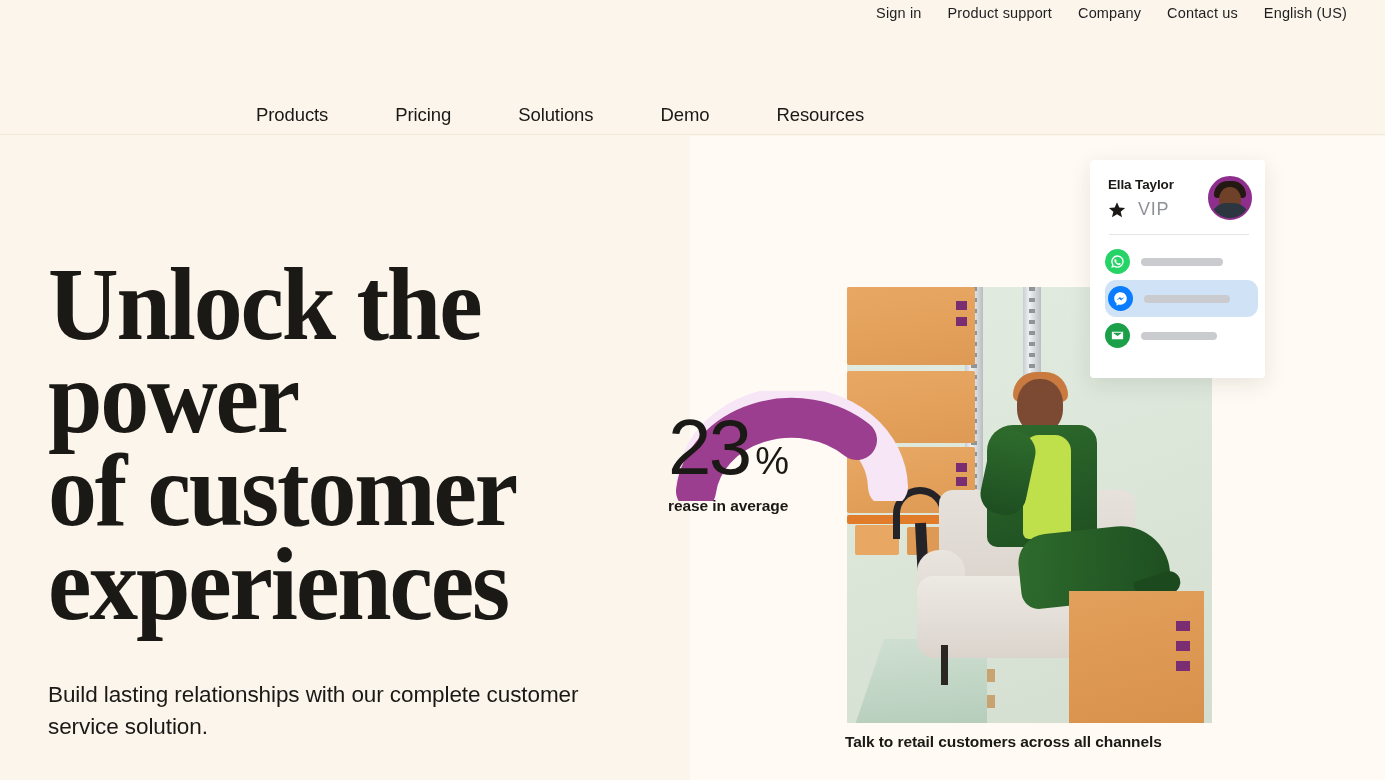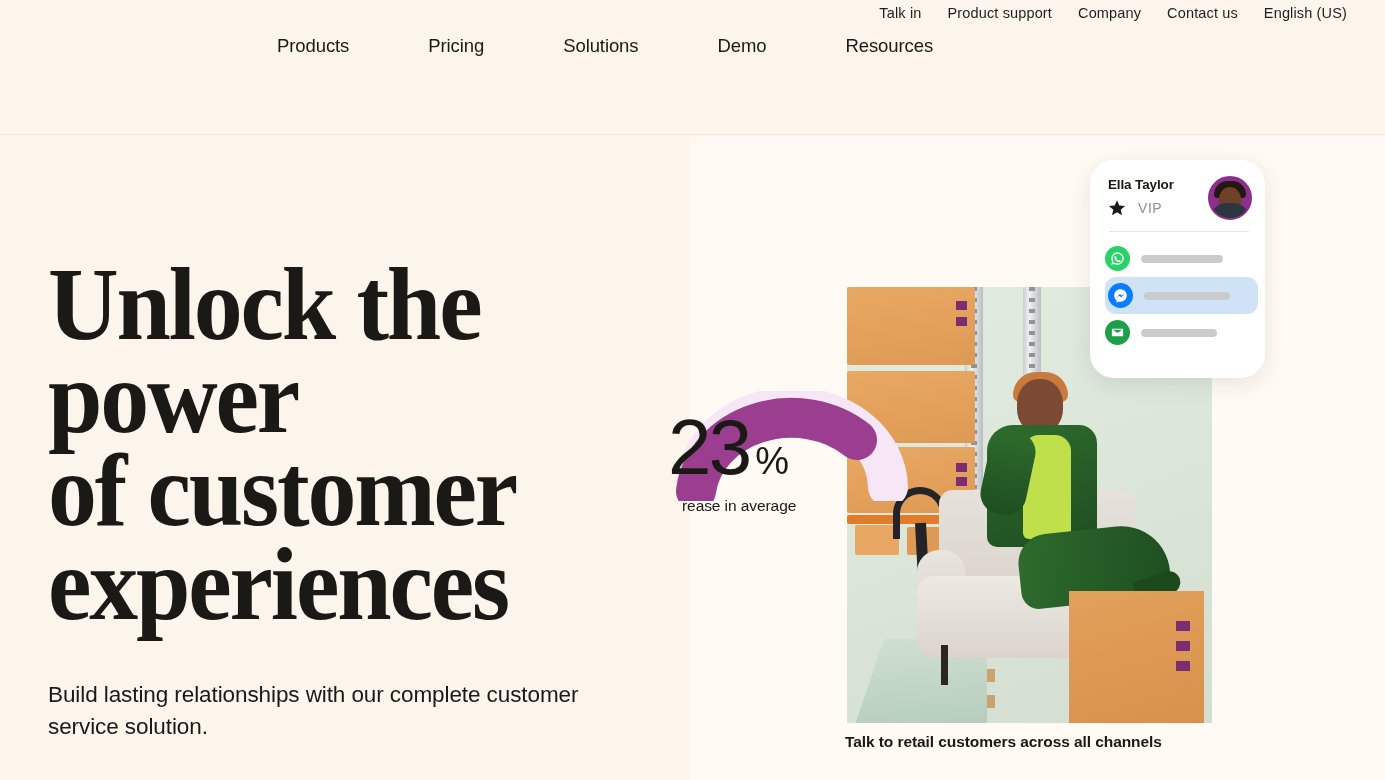--- a/index.html
+++ b/index.html
@@ -58,25 +58,25 @@
     font-size: 26.5px;
     font-weight: 400;
     letter-spacing: -.018em;
     color: #1A1915;
     margin-top: 1px;
     font-family: "Liberation Sans", sans-serif;
   }
 
   .primary-nav {
     position: absolute;
-    left: 277px;
+    left: 256px;
     top: 0; bottom: 0;
     display: flex;
-    align-items: flex-start;
-    gap: 12px;
+    align-items: flex-end;
+    gap: 0;
   }
   .nav-item {
     font-size: 18.5px;
     color: #1A1915;
     letter-spacing: -.005em;
     cursor: pointer;
     white-space: nowrap;
     padding: 8px 0;
     margin-right: 67px;
   }
@@ -273,32 +273,32 @@
   .ph-bigbox .tape2 {
     position:absolute; right: 14px; width: 14px; height: 10px; background: #7B2D72;
   }
 
   
   .contact-card {
     position: absolute;
     left: 400px; top: 24px;
     width: 175px; height: 218px;
     background: #FFFFFF;
-    border-radius: 24px;
+    border-radius: 4px;
     box-shadow: 0 6px 22px rgba(26,25,21,.10);
     padding: 17px 15px 12px 18px;
     z-index: 6;
   }
   .cc-name {
     font-size: 13.5px; font-weight: 700; color: #1A1915;
     letter-spacing: -.01em;
   }
   .cc-row-vip { display:flex; align-items:center; gap: 12px; margin-top: 7px; }
   .cc-star { width: 18px; height: 18px; color: #1A1915; }
-  .cc-vip { font-size: 14px; color: #8E9197; letter-spacing: .04em; }
+  .cc-vip { font-size: 18px; color: #8E9197; letter-spacing: .04em; }
   .cc-avatar {
     position: absolute; right: 13px; top: 16px;
     width: 44px; height: 44px; border-radius: 50%;
     background: #8E2F8E; overflow: hidden;
     border: 2.5px solid #8E2F8E;
   }
   .cc-av-face {
     position:absolute; left:50%; top: 9px; transform: translateX(-50%);
     width: 22px; height: 26px; background: #6F4128; border-radius: 48%;
   }
@@ -332,38 +332,38 @@
   
   .stat-block { position: absolute; left: -22px; top: 272px; width: 260px; z-index: 4; }
   .stat-number {
     font-size: 78px; font-weight: 400; color: #1A1915;
     letter-spacing: -.035em; line-height: 1;
     font-family: "Liberation Sans", sans-serif;
     display: flex; align-items: baseline;
   }
   .stat-pct { font-size: 38px; letter-spacing: -.02em; margin-left: 6px; }
   .stat-caption {
-    margin-top: 9px; font-size: 15.5px; font-weight: 400;
-    line-height: 1.45; color: #1A1915; letter-spacing: -.005em; margin-left: 14px;
+    margin-top: 9px; font-size: 15.5px; font-weight: 700;
+    line-height: 1.45; color: #1A1915; letter-spacing: -.005em;
   }
   .gauge { position: absolute; left: -16px; top: 255px; width: 235px; height: 110px; z-index: 3; }
 
   .hero-caption {
     position: absolute;
     left: 155px; top: 597px;
     font-size: 15.5px; font-weight: 700;
     color: #1A1915; letter-spacing: -.005em;
     white-space: nowrap;
   }
 </style>
 </head>
 <body>
 
 <div class="utility-bar">
-  <span class="utility-link">Talk in</span>
+  <span class="utility-link">Sign in</span>
   <span class="utility-link">Product support</span>
   <span class="utility-link">Company</span>
   <span class="utility-link">Contact us</span>
   <span class="utility-link">English (US)</span>
 </div>
 
 <header class="main-header">
 
 
   <nav class="primary-nav">

